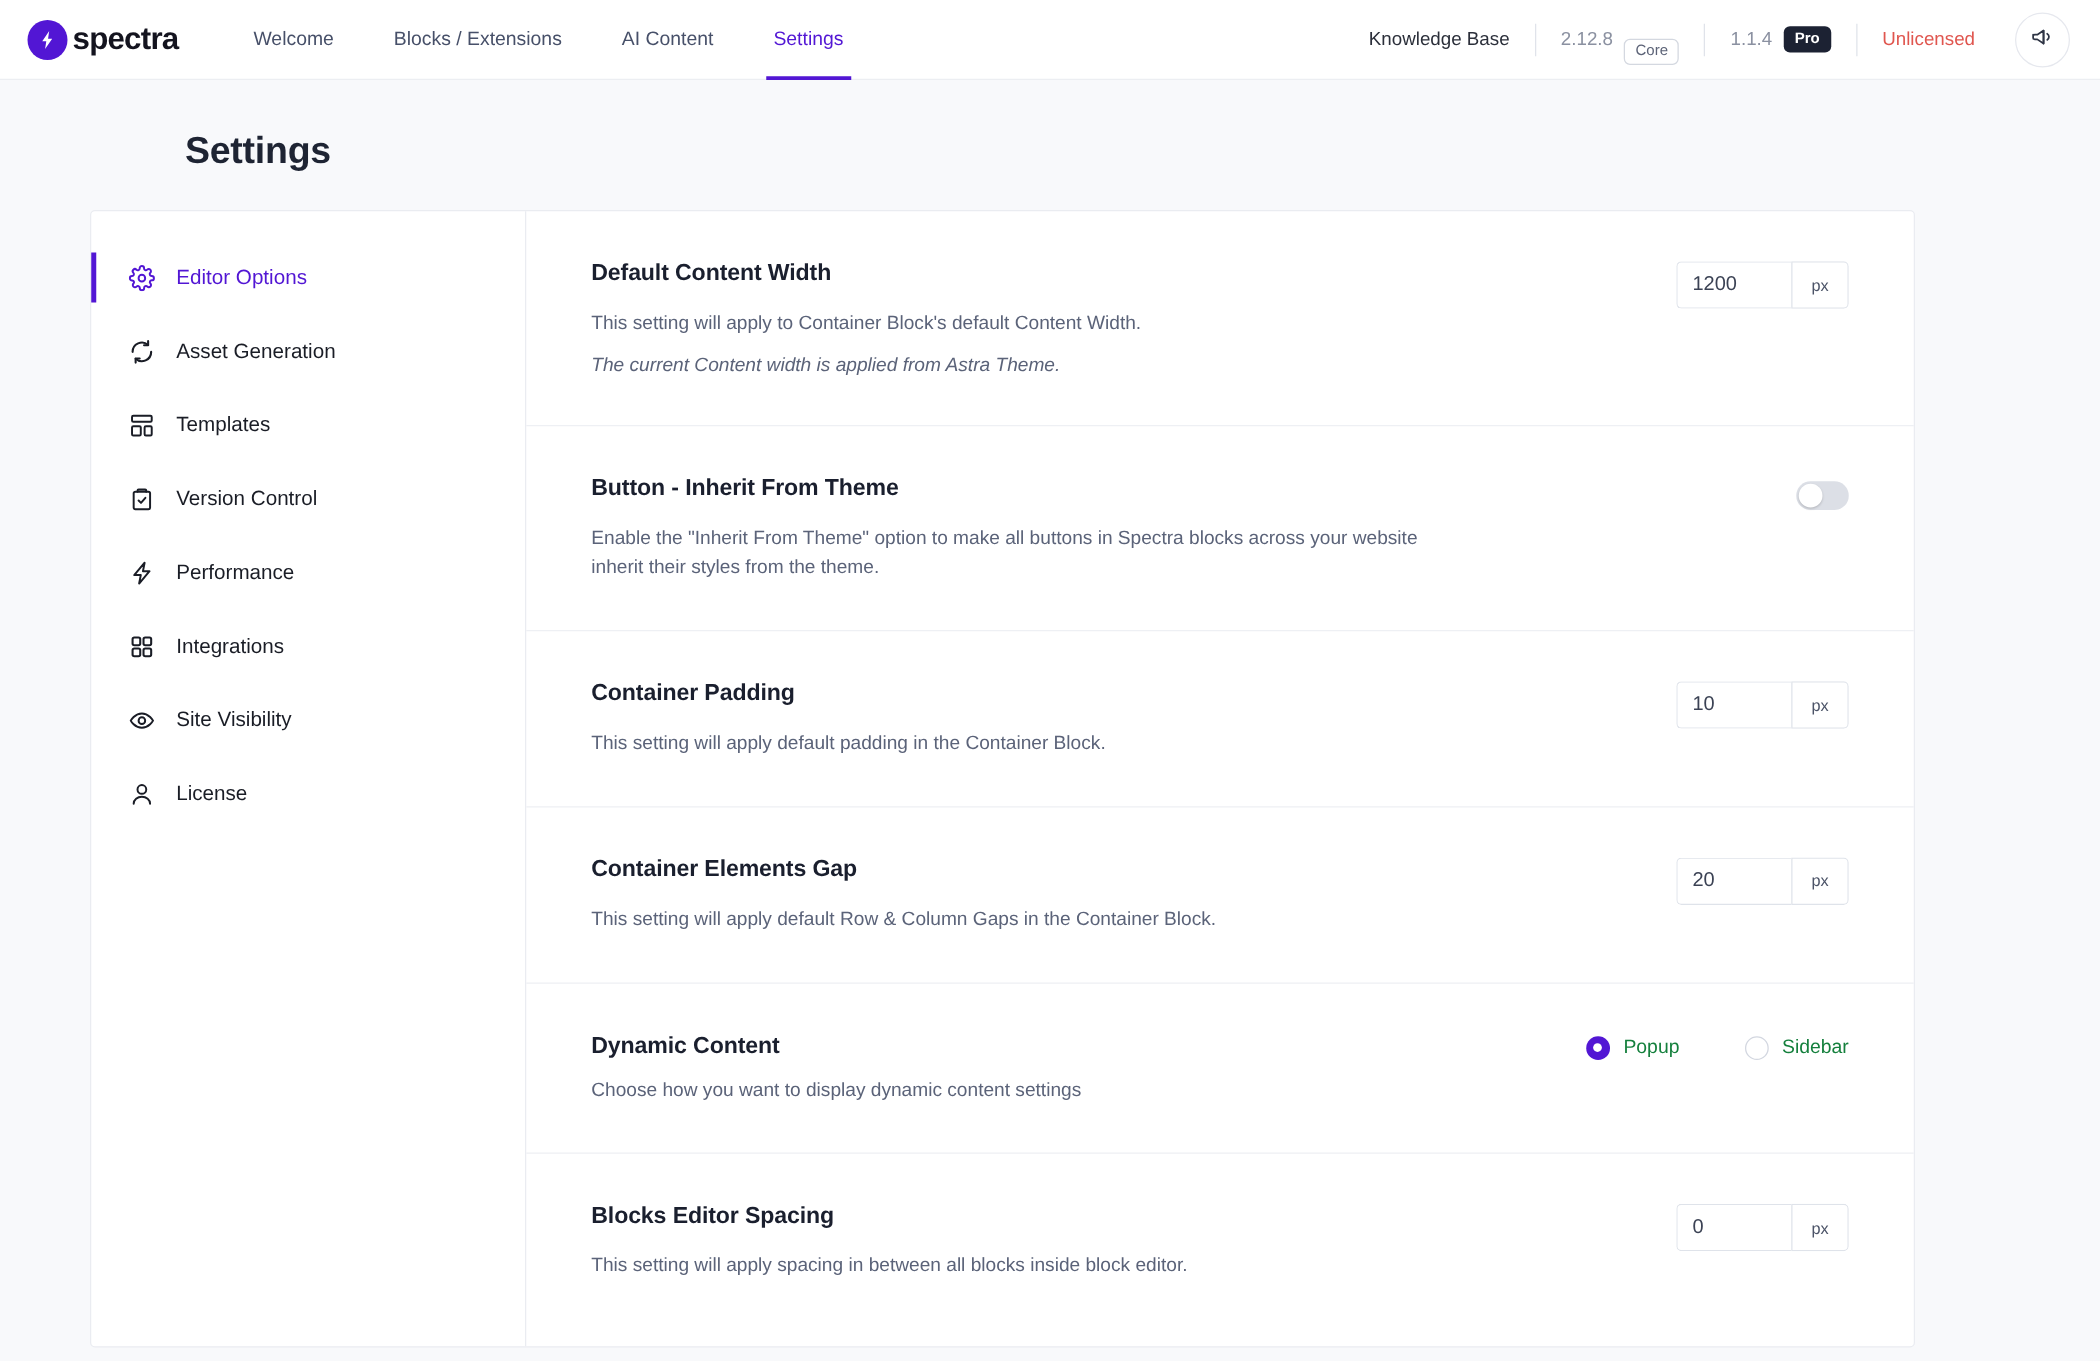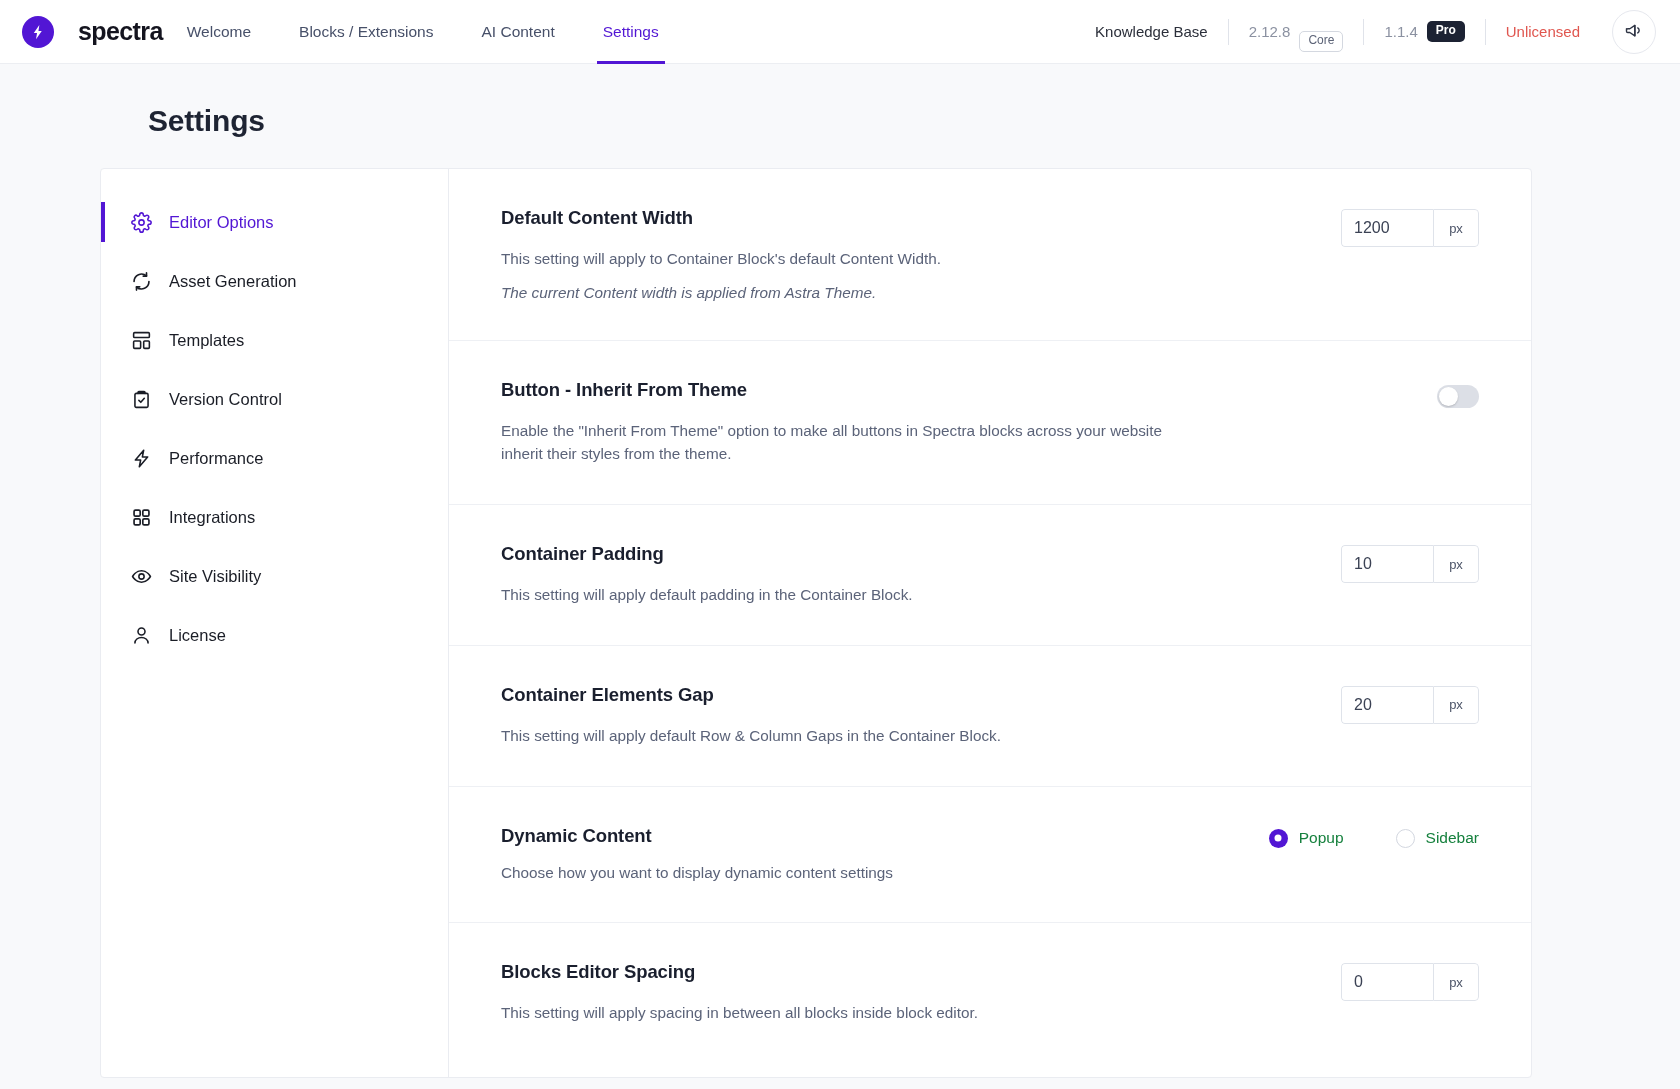--- a/index.html
+++ b/index.html
@@ -24,21 +24,22 @@
     border-bottom: 1px solid #eceef2;
     display: flex;
     align-items: center;
     padding: 0 24px 0 22px;
     position: relative;
   }
 
   .brand {
     display: flex;
     align-items: center;
-    gap: 24px;
+    gap: 4px;
+    margin-right: 36px;
   }
   .brand-mark {
     width: 32px; height: 32px;
     border-radius: 50%;
     background: #5216d4;
     display: flex; align-items: center; justify-content: center;
     flex: 0 0 auto;
   }
   .brand-name {
     font-size: 25px;
@@ -143,21 +144,21 @@
   }
   .page-title {
     font-size: 30px;
     font-weight: 700;
     color: #1e2433;
     margin: 0 0 30px 148px;
     letter-spacing: -0.2px;
   }
 
   .panel {
-    margin: 0 148px 0 100px;
+    margin: 0 148px 0 72px;
     background: #ffffff;
     border: 1px solid #eaecf1;
     border-radius: 4px;
     display: flex;
     min-height: 910px;
   }
 
   
   .sidebar {
     width: 348px;

